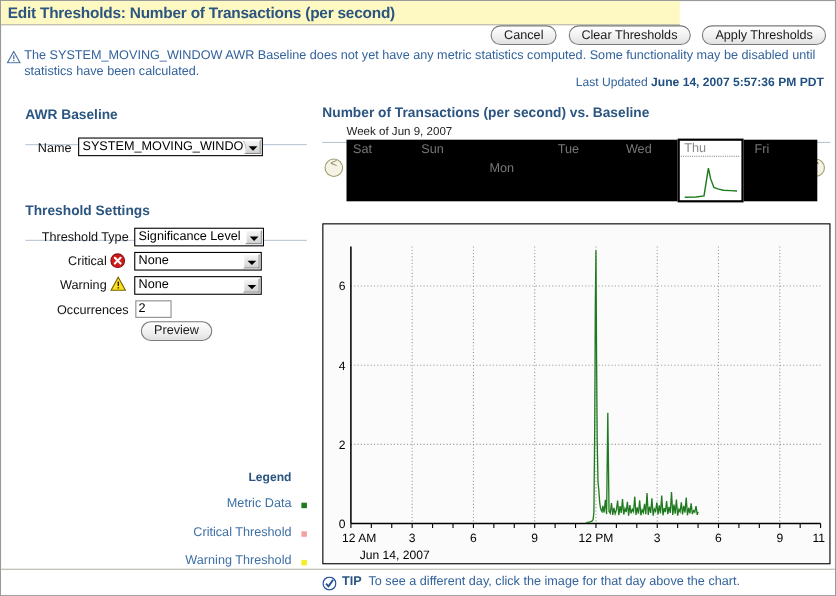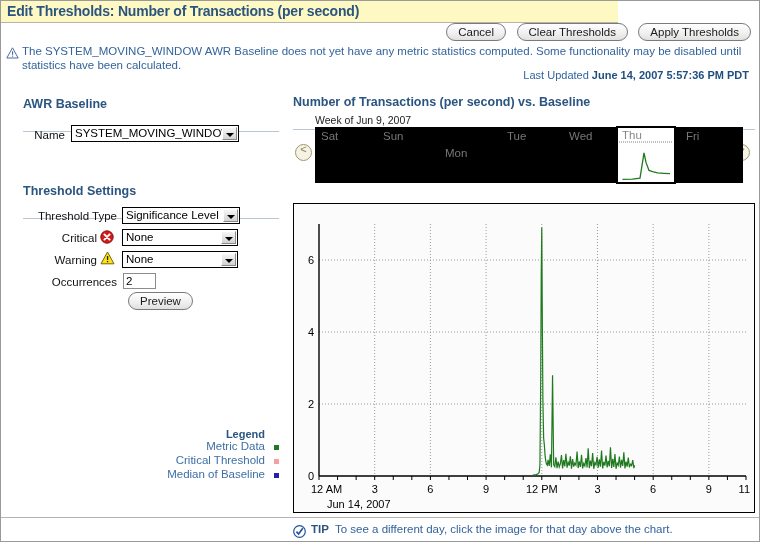--- a/index.html
+++ b/index.html
@@ -110,21 +110,21 @@
   #preview-btn {
     position: absolute; left: 121px; top: 291px;
   }
 
   
   #legend { position: absolute; left: 150px; top: 427px; width: 130px; }
   #legend .lgtitle {
     text-align: right; font-size: 11px; font-weight: bold;
     color: #2b5580; padding-right: 16px;
   }
-  #legend .lgrow { position: relative; height: 14px; }
+  #legend .lgrow { position: relative; height: 14px; margin-top: 12px; }
   #legend .lgtxt {
     display: block; text-align: right; font-size: 11.5px;
     color: #3d6fa5; padding-right: 16px;
   }
   #legend .swatch {
     position: absolute; right: 2px; top: 5px;
     width: 5px; height: 5px;
   }
 
   
@@ -266,20 +266,24 @@
 
   <div id="legend">
     <div class="lgtitle">Legend</div>
     <div class="lgrow">
       <span class="lgtxt">Metric Data</span>
       <span class="swatch" style="background:#1f7a1f"></span>
     </div>
     <div class="lgrow">
       <span class="lgtxt">Critical Threshold</span>
       <span class="swatch" style="background:#f4a0a0"></span>
+    </div>
+    <div class="lgrow">
+      <span class="lgtxt">Warning Threshold</span>
+      <span class="swatch" style="background:#f2ef22"></span>
     </div>
     <div class="lgrow">
       <span class="lgtxt">Median of Baseline</span>
       <span class="swatch" style="background:#2222aa"></span>
     </div>
   </div>
 
   <div class="sechdr" id="chart-sec-hdr">Number of Transactions (per second) vs. Baseline</div>
 
   <div id="weekof">Week of Jun 9, 2007</div>

